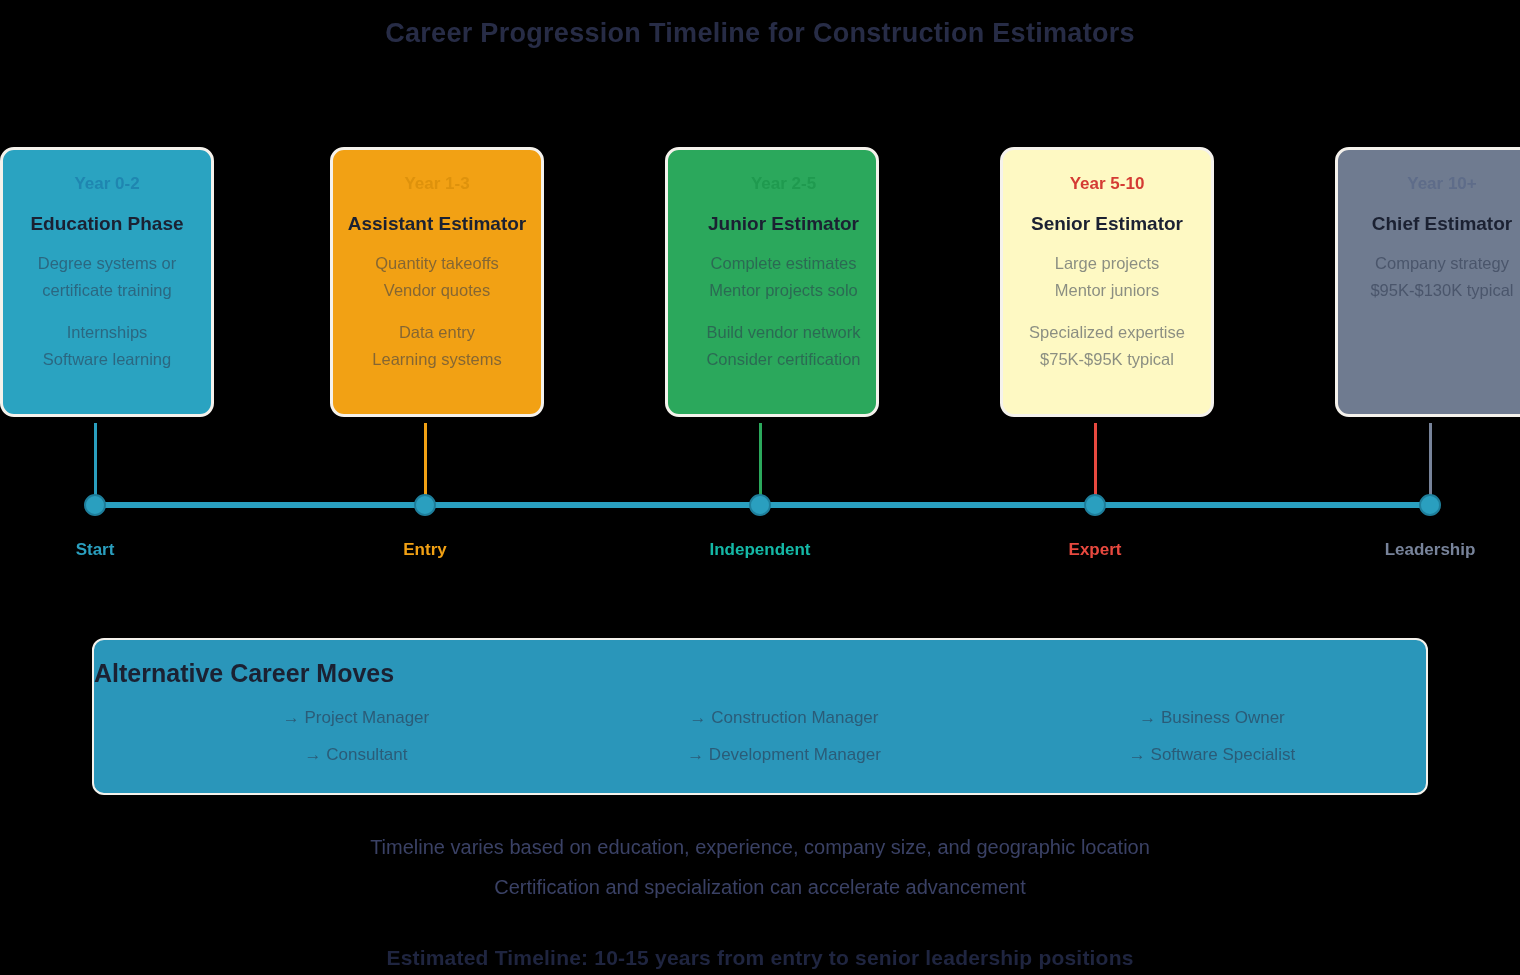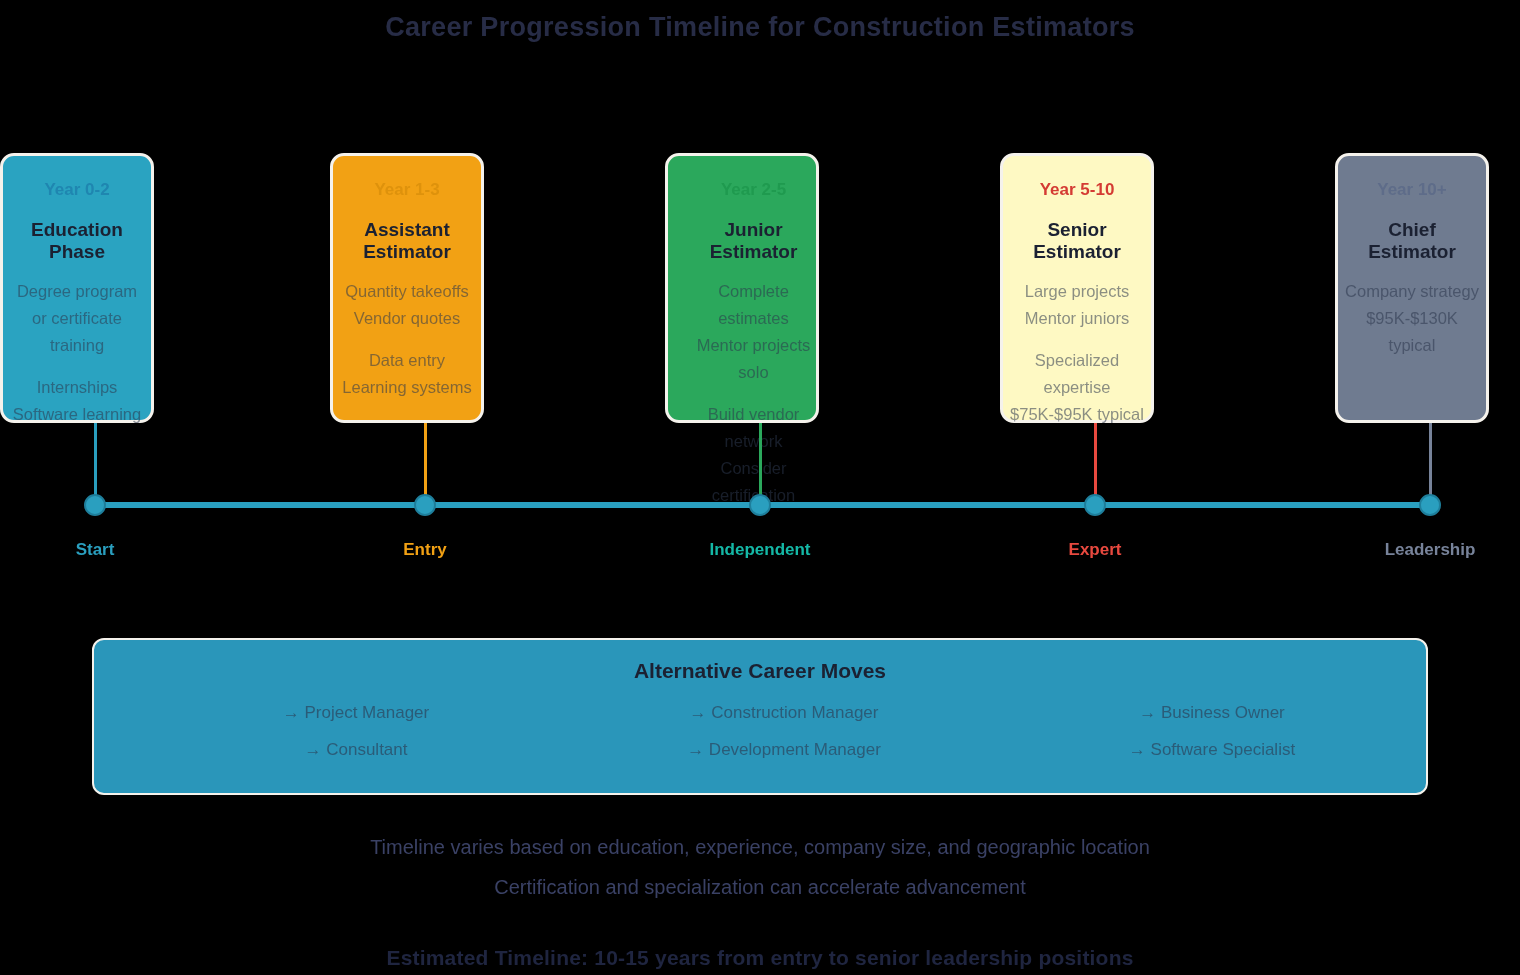--- a/index.html
+++ b/index.html
@@ -8,42 +8,42 @@
     --body-text:rgba(43,54,76,0.55);
   }
   *{box-sizing:border-box;}
   html,body{margin:0;padding:0;}
   body{
     width:1520px;height:975px;position:relative;overflow:hidden;
     background:var(--bg);
     font-family:"Liberation Sans", sans-serif;
   }
   .page-title{
-    position:absolute;top:12px;left:0;width:100%;text-align:center;
+    position:absolute;top:18px;left:0;width:100%;text-align:center;
     font-size:27px;font-weight:bold;color:var(--title-text);letter-spacing:.3px;
   }
   
   .card{
-    position:absolute;top:153px;width:154px;height:270px;border-radius:14px;
+    position:absolute;top:147px;width:214px;height:270px;border-radius:14px;
     border:3px solid var(--card-border);text-align:center;padding:0 5px;
   }
   .period{margin-top:24px;font-size:17px;font-weight:bold;}
   .card-title{margin-top:19px;font-size:19px;font-weight:bold;color:var(--card-title);}
   .group{margin-top:15px;font-size:16.5px;line-height:27px;color:var(--body-text);}
   
   .tl-line{position:absolute;left:95px;top:502px;width:1335px;height:6px;border-radius:3px;background:var(--timeline);}
   .connector{position:absolute;top:423px;height:82px;width:3px;}
   .dot{position:absolute;top:494px;width:22px;height:22px;border-radius:50%;background:var(--timeline);border:2px solid #1E7E9B;}
   .ms-label{position:absolute;top:540px;transform:translateX(-50%);font-size:17px;font-weight:bold;white-space:nowrap;}
   
   .alt-box{
     position:absolute;left:92px;top:638px;width:1336px;height:157px;border-radius:12px;
     background:#2A96BA;border:2px solid var(--card-border);
   }
-  .alt-title{margin-top:19px;text-align:center;font-size:21px;font-weight:bold;color:var(--card-title);}
+  .alt-title{margin-top:19px;font-size:25px;font-weight:bold;color:var(--card-title);}
   .alt-grid{
     display:grid;grid-template-columns:1fr 1fr 1fr;row-gap:17px;margin-top:20px;padding-left:48px;
   }
   .alt-item{text-align:center;font-size:17px;color:rgba(43,54,76,0.6);}
   
   .note{position:absolute;left:0;width:100%;text-align:center;font-size:20px;color:var(--note-text);}
   .note-1{top:836px;}
   .note-2{top:876px;}
   .bottom-line{
     position:absolute;top:946px;left:0;width:100%;text-align:center;
@@ -53,21 +53,21 @@
 </head>
 <body>
 
 <div class="page-title">Career Progression Timeline for Construction Estimators</div>
 
 <div id="stages-layer">
     <div class="card" style="left: 0px; background: rgb(42, 163, 193);">
     <div class="period" style="color: rgb(31, 134, 176);">Year 0-2</div>
     <div class="card-title">Education Phase</div>
     <div class="group g1">
-        <div class="line">Degree program or certificate training</div>
+        <div class="line">Degree systems or certificate training</div>
       </div>
     <div class="group g2">
         <div class="line">Internships</div>
         <div class="line">Software learning</div>
       </div>
   </div>
     <div class="card" style="left: 330px; background: rgb(242, 161, 20);">
     <div class="period" style="color: rgb(222, 146, 12);">Year 1-3</div>
     <div class="card-title">Assistant Estimator</div>
     <div class="group g1">

